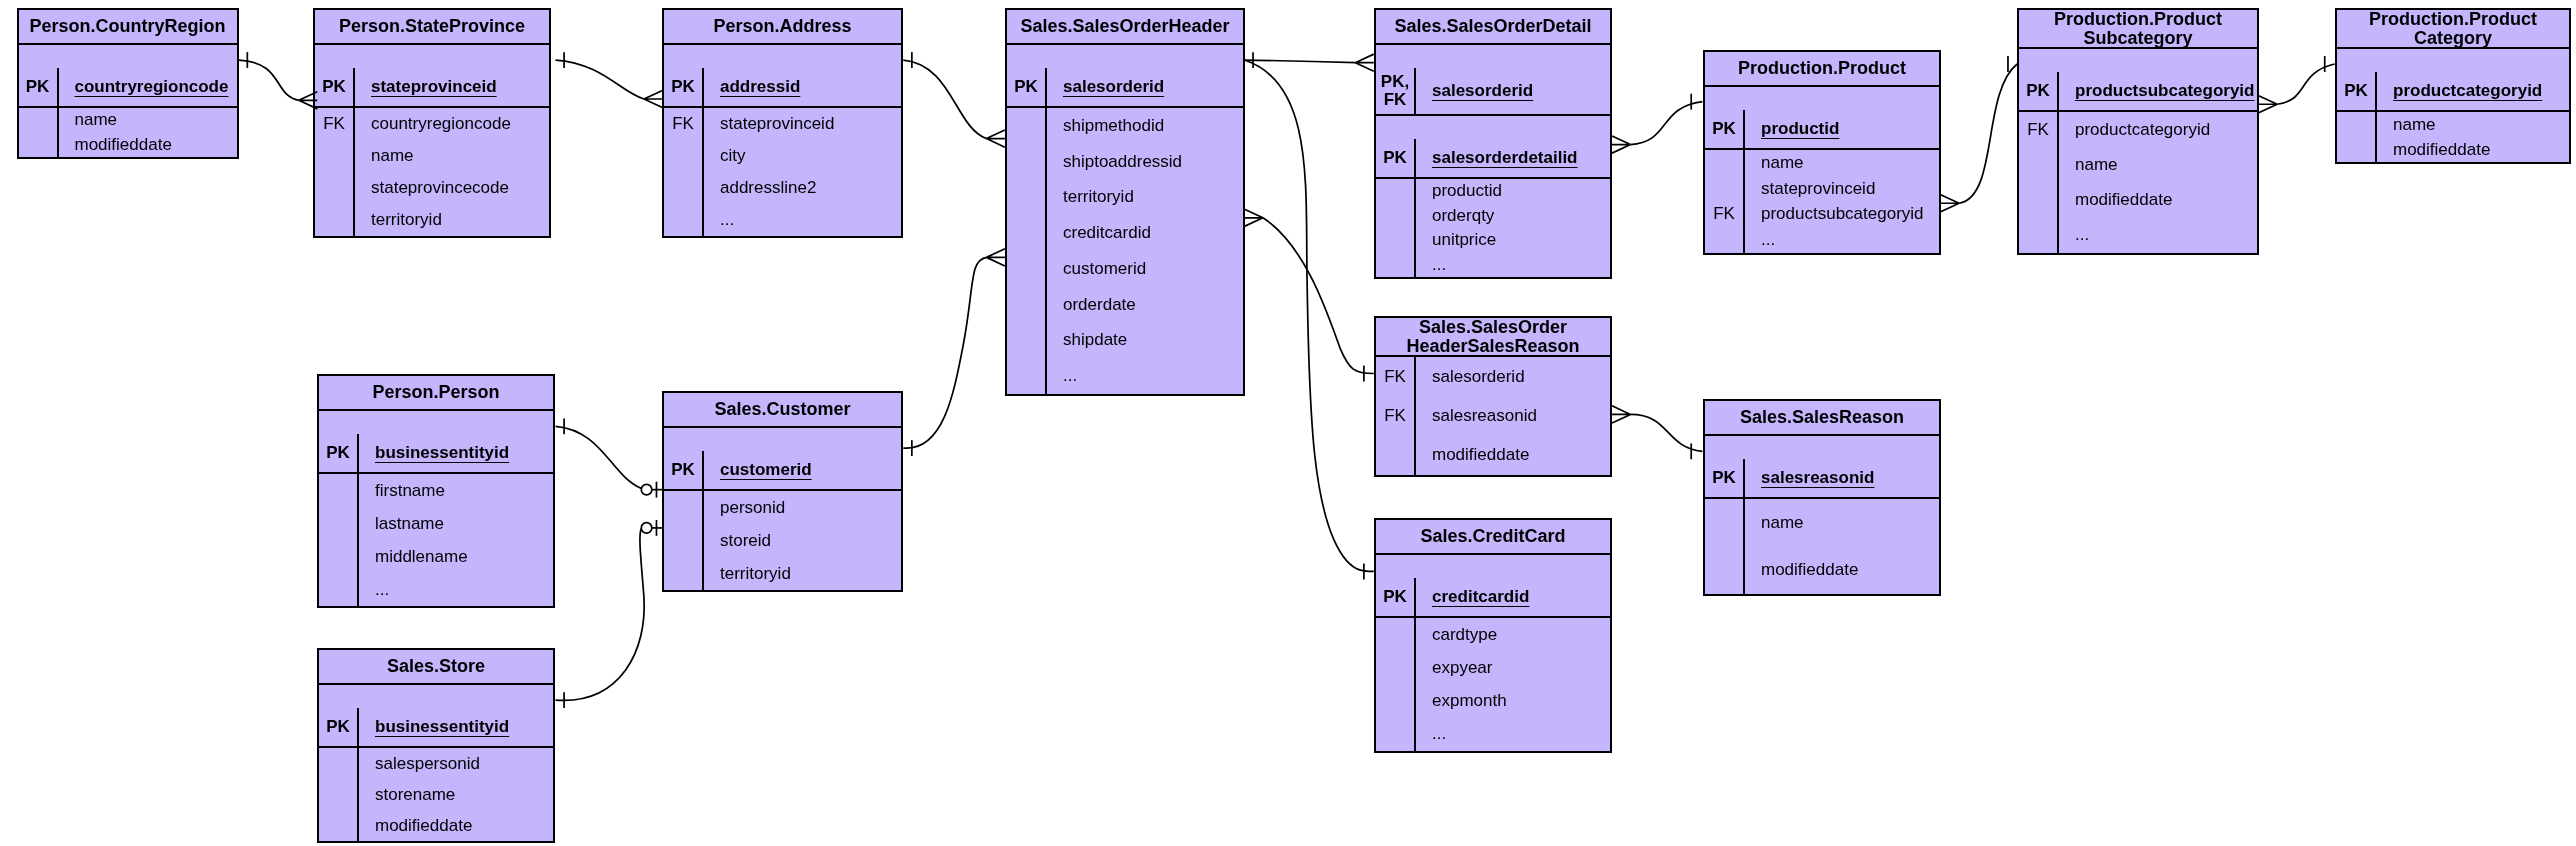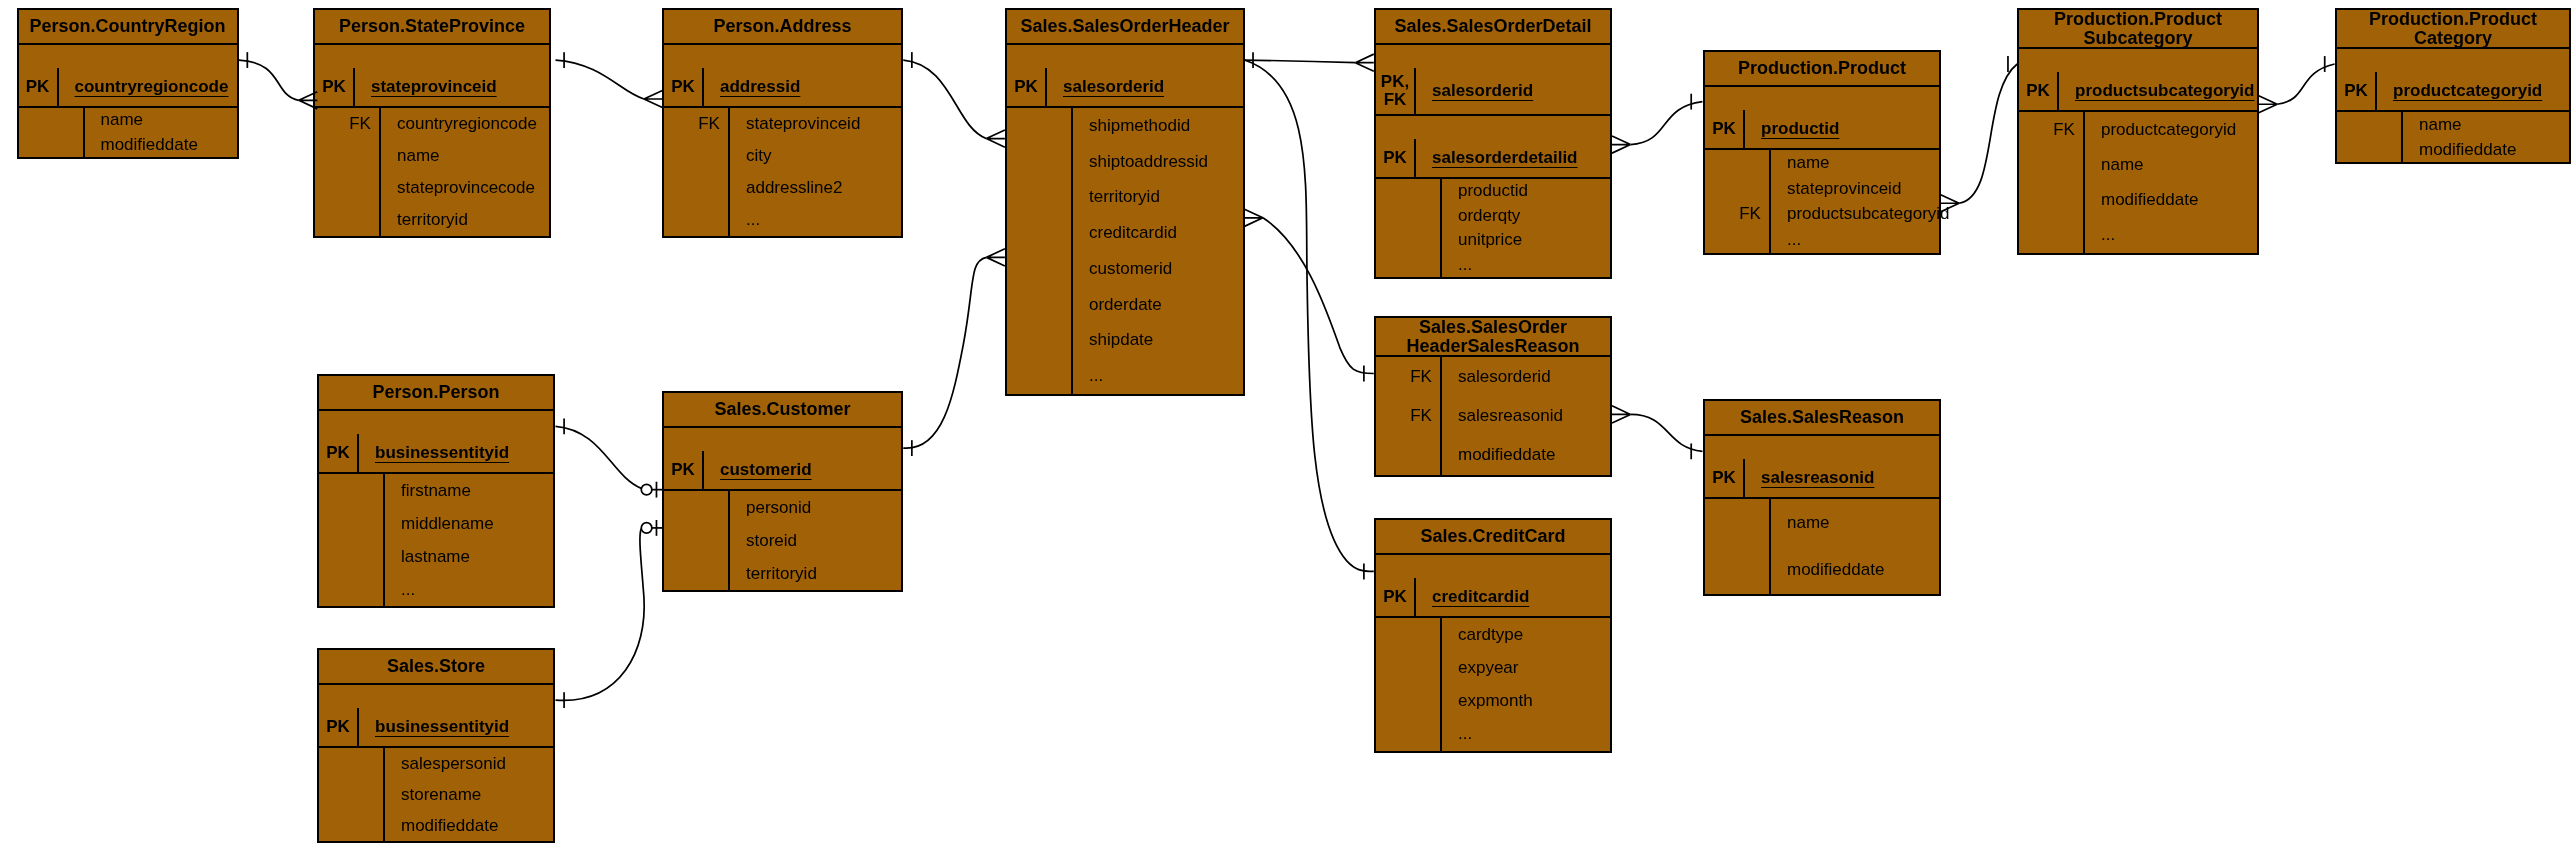--- a/index.html
+++ b/index.html
@@ -1,26 +1,26 @@
 <!DOCTYPE html>
 <html style="font-size:10.6px"><head>
 <meta charset="utf-8">
 <style>
   html,body{margin:0;padding:0;background:#ffffff;}
   body{width:2576px;height:846px;position:relative;overflow:hidden;
        font-family:"Liberation Sans","DejaVu Sans",sans-serif;color:#000;}
   #canvas{position:absolute;left:0;top:0;width:2576px;height:846px;}
   svg.wires{position:absolute;left:0;top:0;pointer-events:none;}
-  .entity{position:absolute;background:#a16207;border:2px solid #000;box-sizing:border-box;
+  .entity{position:absolute;background:#c4b5fd;border:2px solid #000;box-sizing:border-box;
           display:flex;flex-direction:column;}
   .etitle{flex:none;display:flex;align-items:center;justify-content:center;text-align:center;
           font-weight:bold;font-size:18px;line-height:1.04;border-bottom:2px solid #000;
           white-space:pre-line;}
   .krow{flex:none;display:flex;border-bottom:2px solid #000;margin-top:23px;}
-  .ebody{flex:1;display:flex;flex-direction:column;margin-left:26px;}
+  .ebody{flex:1;display:flex;flex-direction:column;}
   .row{flex:1;display:flex;}
   .kc{flex:none;width:38px;display:flex;align-items:center;justify-content:center;
       font-size:17px;white-space:pre-line;text-align:center;line-height:1.05;}
   .kb{font-weight:bold;}
   .ac{flex:1;border-left:2px solid #000;display:flex;align-items:center;
       padding-left:16px;font-size:17px;box-sizing:border-box;}
   .keyattr{font-weight:bold;text-decoration:underline;text-underline-offset:4px;}
   .wires path, .wires line{stroke:#000;stroke-width:2.6;fill:none;}
   .wires circle{stroke:#000;stroke-width:2.6;fill:#fff;}
 </style>
@@ -270,25 +270,25 @@
           <span class="keyattr">businessentityid</span>
         </div>
     </div>
     <div class="ebody">
       <div class="row">
           <div class="kc"></div>
           <div class="ac">firstname</div>
         </div>
       <div class="row">
           <div class="kc"></div>
+          <div class="ac">lastname</div>
+        </div>
+      <div class="row">
+          <div class="kc"></div>
           <div class="ac">middlename</div>
-        </div>
-      <div class="row">
-          <div class="kc"></div>
-          <div class="ac">lastname</div>
         </div>
       <div class="row">
           <div class="kc"></div>
           <div class="ac">...</div>
         </div>
     </div>
   </div>
 
   <div class="entity" style="left:662px;top:391px;width:241px;height:201px">
     <div class="etitle" style="height:33px">Sales.Customer</div>

